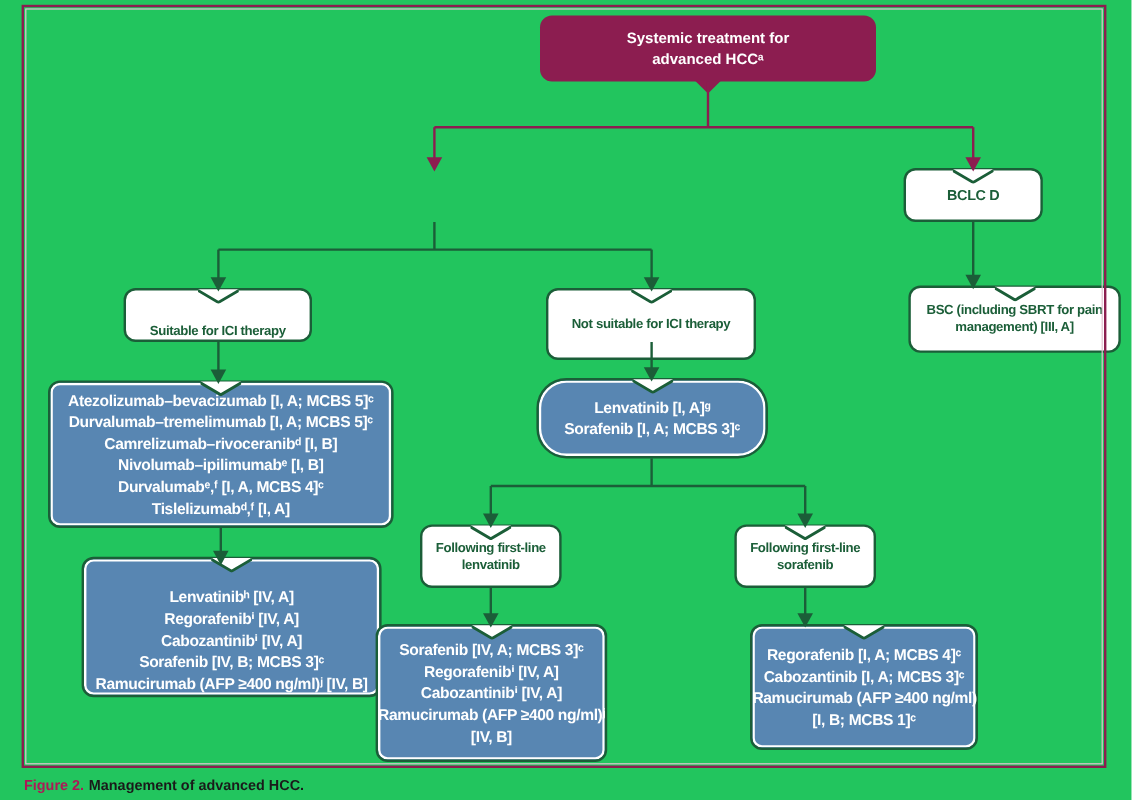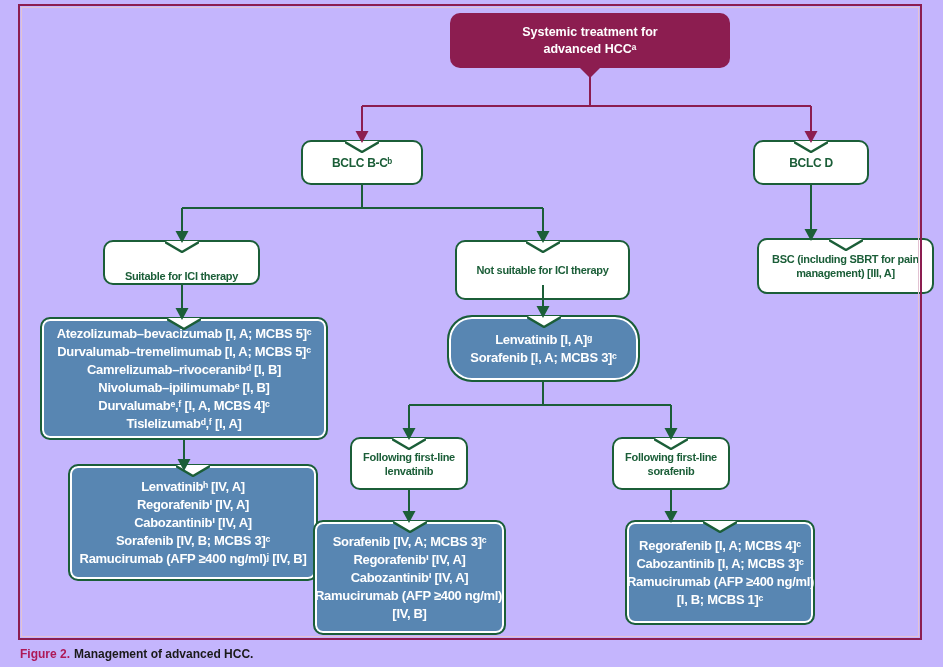--- a/index.html
+++ b/index.html
@@ -1,17 +1,17 @@
 <!DOCTYPE html>
 <html><head>
 <meta charset="utf-8">
 <style>
   html,body{margin:0;padding:0;background:#fff;}
   .canvas{
-    position:relative;width:943px;height:667px;background:#c4b5fd;
+    position:relative;width:943px;height:667px;background:#22c55e;
     font-family:"Liberation Sans","DejaVu Sans",sans-serif;overflow:hidden;
   }
   .box{
     position:absolute;box-sizing:border-box;display:flex;align-items:center;justify-content:center;
     text-align:center;border-radius:10px;font-weight:bold;
   }
   .txt{white-space:pre;width:100%;}
   .root{
     background:#8c1d50;color:#ffffff;font-size:12.5px;line-height:17px;
   }
@@ -37,27 +37,20 @@
 </head>
 <body>
 
 <div class="canvas">
 
   <div class="box root" style="left:450px;top:13px;width:280px;height:55px;">
     <div class="txt">Systemic treatment for
 advanced HCCᵃ</div>
   </div>
 
-  <div class="box gbox" style="left:301px;top:140px;width:122px;height:45px;font-size:12px;">
-    <svg class="notch" width="34" height="13" viewBox="0 0 34 13">
-        <polygon points="0,1 34,1 17,12" fill="#ffffff"></polygon>
-        <polyline points="0,2 17,12 34,2" fill="none" stroke="#1b5e38" stroke-width="2.4"></polyline>
-      </svg>
-    <div class="txt">BCLC B-Cᵇ</div>
-  </div>
 
   <div class="box gbox" style="left:753px;top:140px;width:116px;height:45px;font-size:12px;">
     <svg class="notch" width="34" height="13" viewBox="0 0 34 13">
         <polygon points="0,1 34,1 17,12" fill="#ffffff"></polygon>
         <polyline points="0,2 17,12 34,2" fill="none" stroke="#1b5e38" stroke-width="2.4"></polyline>
       </svg>
     <div class="txt">BCLC D</div>
   </div>
 
   <div class="box gbox" style="left:103px;top:240px;width:157px;height:45px;align-items:flex-end;">
@@ -91,21 +84,21 @@
         <polyline points="0,2 17,12 34,2" fill="none" stroke="#1b5e38" stroke-width="2.4"></polyline>
       </svg>
     <div class="txt">Atezolizumab–bevacizumab [I, A; MCBS 5]ᶜ
 Durvalumab–tremelimumab [I, A; MCBS 5]ᶜ
 Camrelizumab–rivoceranibᵈ [I, B]
 Nivolumab–ipilimumabᵉ [I, B]
 Durvalumabᵉ,ᶠ [I, A, MCBS 4]ᶜ
 Tislelizumabᵈ,ᶠ [I, A]</div>
   </div>
 
-  <div class="box bbox" style="left:68px;top:464px;width:250px;height:117px;">
+  <div class="box bbox" style="left:68px;top:464px;width:250px;height:117px;align-items:flex-end;">
     <svg class="notch" width="34" height="13" viewBox="0 0 34 13">
         <polygon points="0,1 34,1 17,12" fill="#ffffff"></polygon>
         <polyline points="0,2 17,12 34,2" fill="none" stroke="#1b5e38" stroke-width="2.4"></polyline>
       </svg>
     <div class="txt">Lenvatinibʰ [IV, A]
 Regorafenibⁱ [IV, A]
 Cabozantinibⁱ [IV, A]
 Sorafenib [IV, B; MCBS 3]ᶜ
 Ramucirumab (AFP ≥400 ng/ml)ʲ [IV, B]</div>
   </div>

